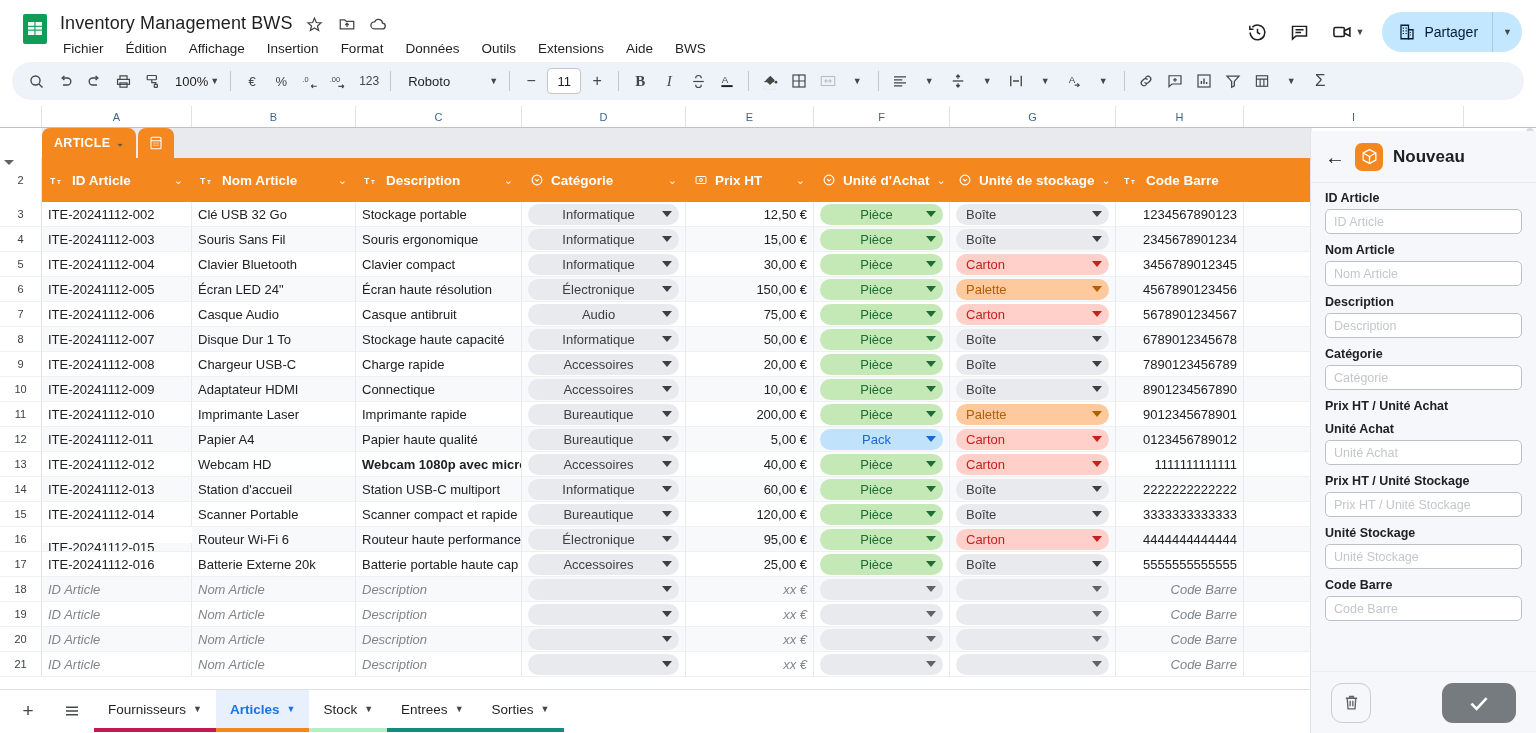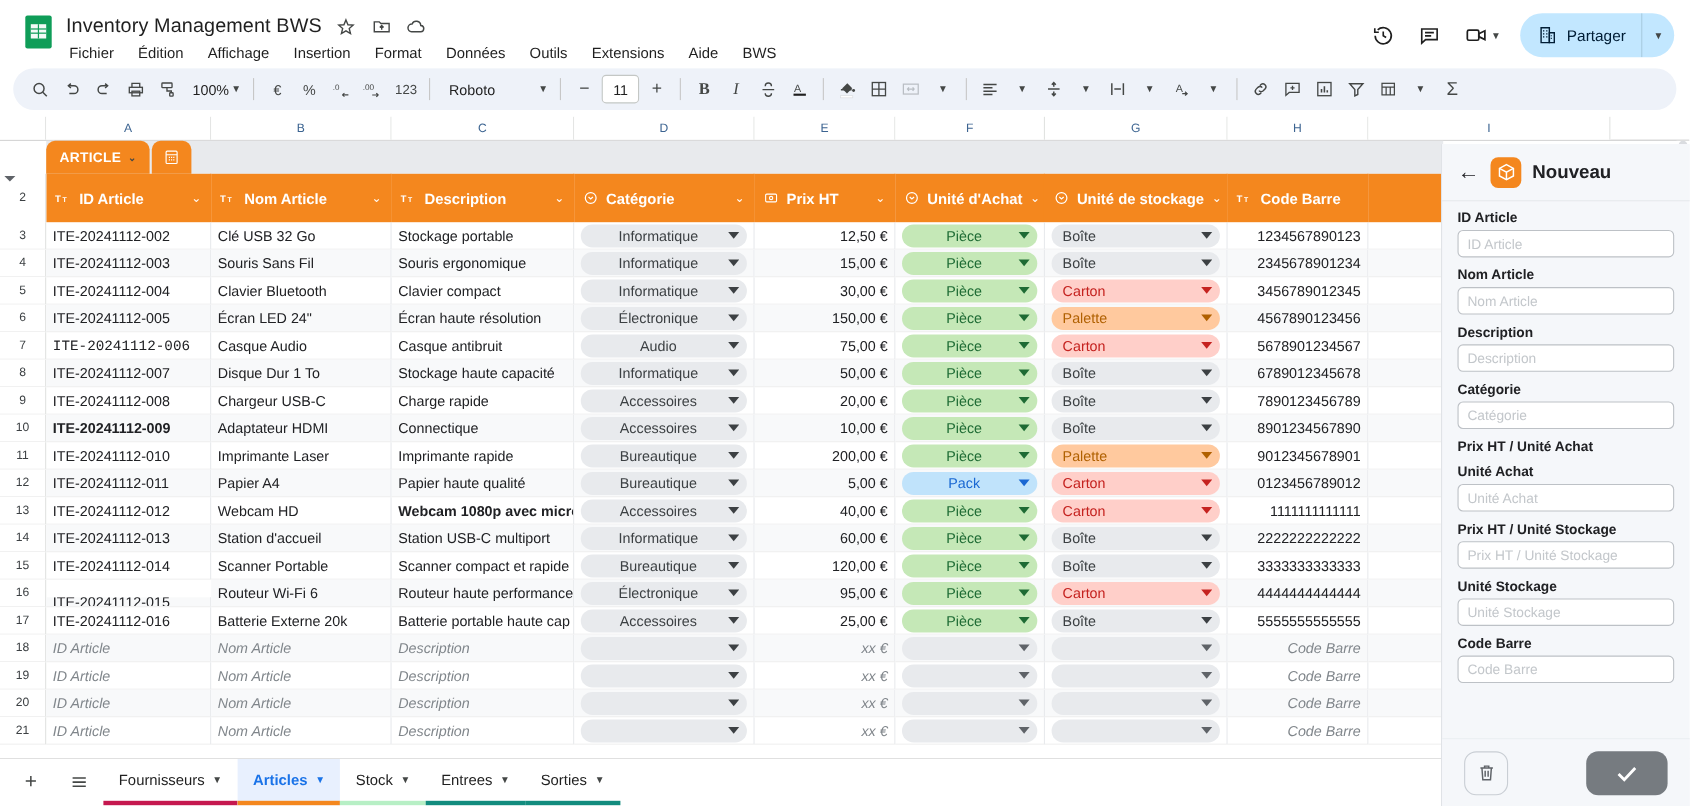--- a/index.html
+++ b/index.html
@@ -597,21 +597,21 @@
           <span class="chip orange left">
             <span>Palette</span>
             <span class="chevron"></span>
           </span>
         </div>
         <div class="cell num" style="width: 128px; flex: 0 0 128px;">4567890123456</div>
         <div class="cell" style="width: 220px; flex: 0 0 220px;"></div>
       </div>
       <div class="row">
         <div class="rownum">7</div>
-        <div class="cell " style="width: 150px; flex: 0 0 150px; font-family: Liberation Mono, monospace;">ITE-20241112-006</div>
+        <div class="cell " style="width: 150px; flex: 0 0 150px;">ITE-20241112-006</div>
         <div class="cell " style="width: 164px; flex: 0 0 164px;">Casque Audio</div>
         <div class="cell " style="width: 166px; flex: 0 0 166px;">Casque antibruit</div>
         <div class="cell" style="width: 164px; flex: 0 0 164px;">
           <span class="chip gray">
             <span>Audio</span>
             <span class="chevron"></span>
           </span>
         </div>
         <div class="cell num" style="width: 128px; flex: 0 0 128px;">75,00 €</div>
         <div class="cell" style="width: 136px; flex: 0 0 136px;">
@@ -678,21 +678,21 @@
           <span class="chip gray left">
             <span>Boîte</span>
             <span class="chevron"></span>
           </span>
         </div>
         <div class="cell num" style="width: 128px; flex: 0 0 128px;">7890123456789</div>
         <div class="cell" style="width: 220px; flex: 0 0 220px;"></div>
       </div>
       <div class="row alt">
         <div class="rownum">10</div>
-        <div class="cell " style="width: 150px; flex: 0 0 150px; font-weight: bold;">ITE-20241112-009</div>
+        <div class="cell " style="width: 150px; flex: 0 0 150px;">ITE-20241112-009</div>
         <div class="cell " style="width: 164px; flex: 0 0 164px;">Adaptateur HDMI</div>
         <div class="cell " style="width: 166px; flex: 0 0 166px;">Connectique</div>
         <div class="cell" style="width: 164px; flex: 0 0 164px;">
           <span class="chip gray">
             <span>Accessoires</span>
             <span class="chevron"></span>
           </span>
         </div>
         <div class="cell num" style="width: 128px; flex: 0 0 128px;">10,00 €</div>
         <div class="cell" style="width: 136px; flex: 0 0 136px;">

